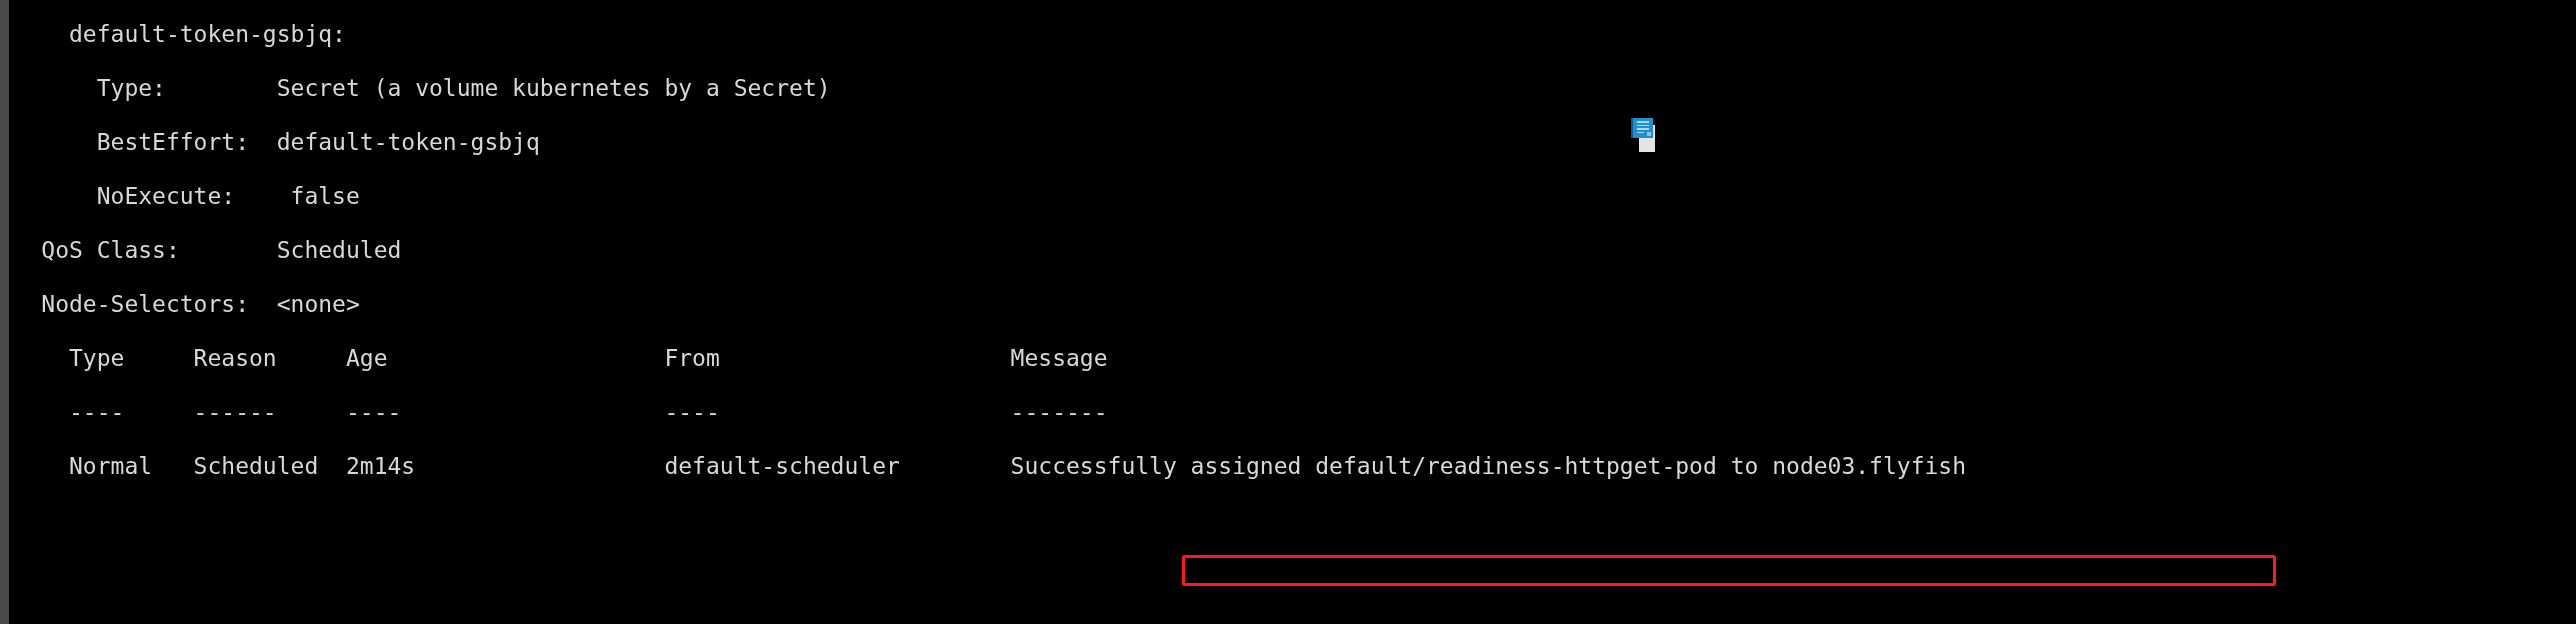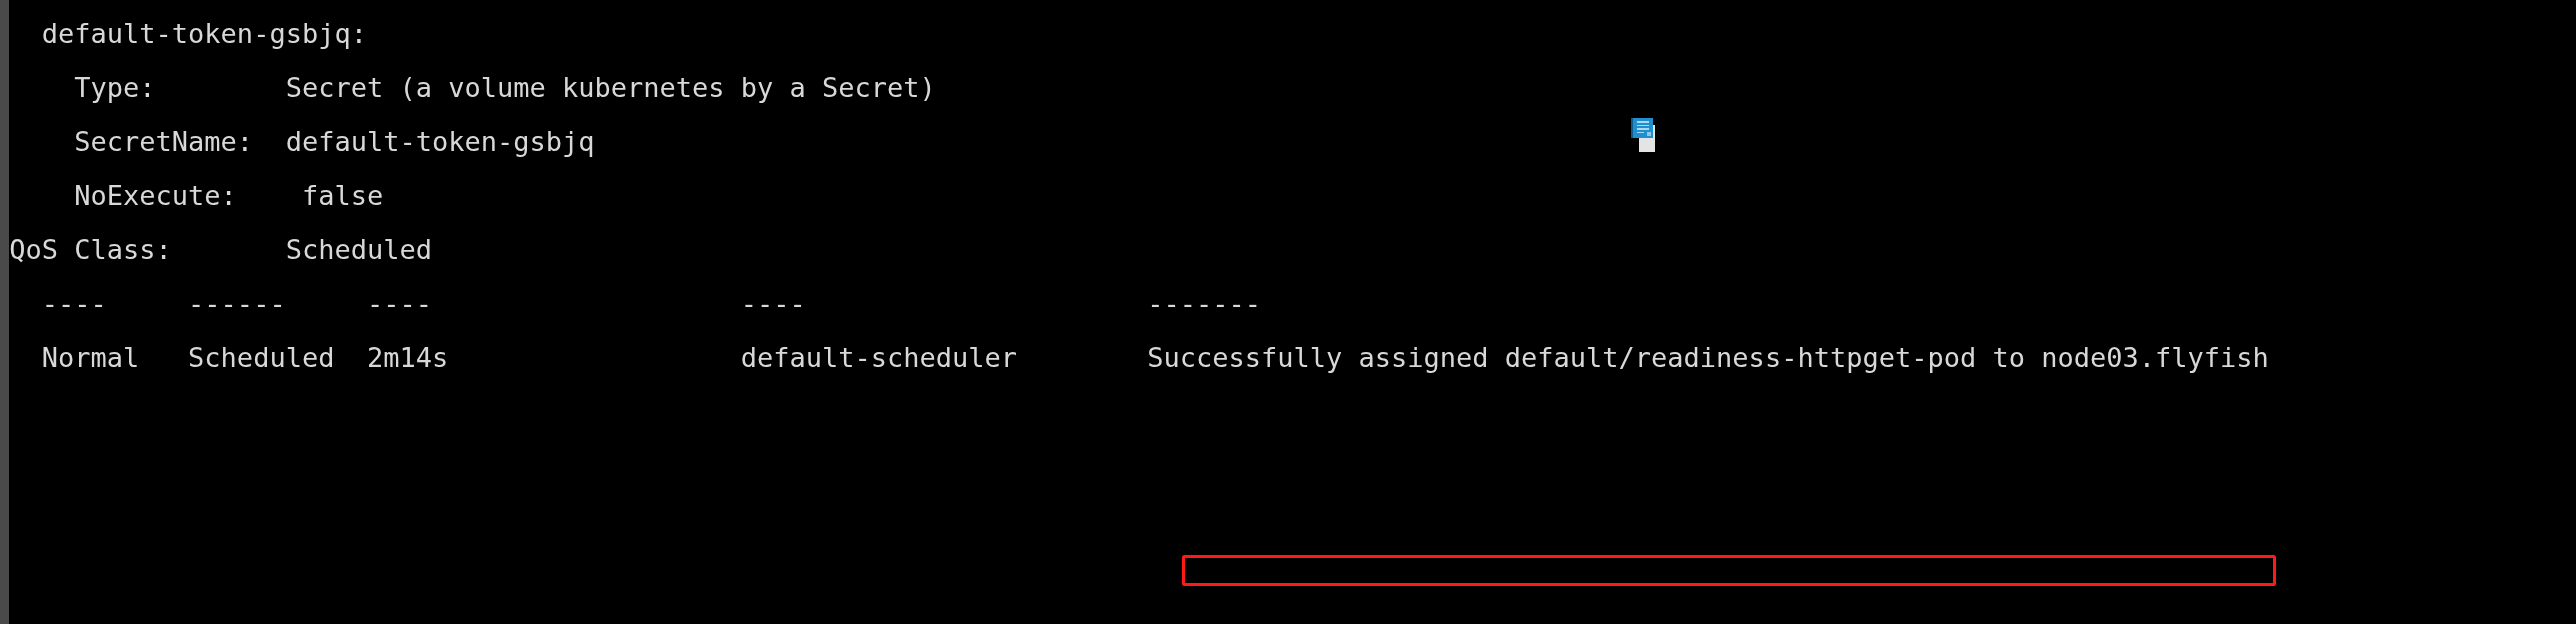--- a/index.html
+++ b/index.html
@@ -57,22 +57,23 @@
     line-height: 18px;
     letter-spacing: 0px;
     color: #d8d8d8;
     white-space: pre;
   }
 
   .line {
     height: 18px;
     white-space: pre;
     display: block;
-    font-size: 27px;
+    font-size: 23px;
     line-height: 18px;
+    margin-left: 32px;
   }
 
   .hl-box {
     position: absolute;
     left: 1173px;
     top: 555px;
     width: 1094px;
     height: 30.5px;
     border: 3.4px solid #ff1a1a;
     border-radius: 2.5px;
@@ -130,23 +131,25 @@
 <div id="terminal">
 
   <div class="scroll-gutter">
     <div class="scroll-thumb"></div>
   </div>
 
   <div class="screen">
     <div class="lines">
       <span class="line">  default-token-gsbjq:</span>
       <span class="line">    Type:        Secret (a volume kubernetes by a Secret)</span>
-      <span class="line">    SecretName:  default-token-gsbjq</span>
+      <span class="line">    BestEffort:  default-token-gsbjq</span>
       <span class="line">    NoExecute:    false</span>
       <span class="line">QoS Class:       Scheduled</span>
+      <span class="line">Node-Selectors:  &lt;none&gt;</span>
+      <span class="line">  Type     Reason     Age                    From                     Message</span>
       <span class="line">  ----     ------     ----                   ----                     -------</span>
       <span class="line">  Normal   Scheduled  2m14s                  default-scheduler        Successfully assigned default/readiness-httpget-pod to node03.flyfish</span>
       
       
       
       
       
       
     </div>
 

